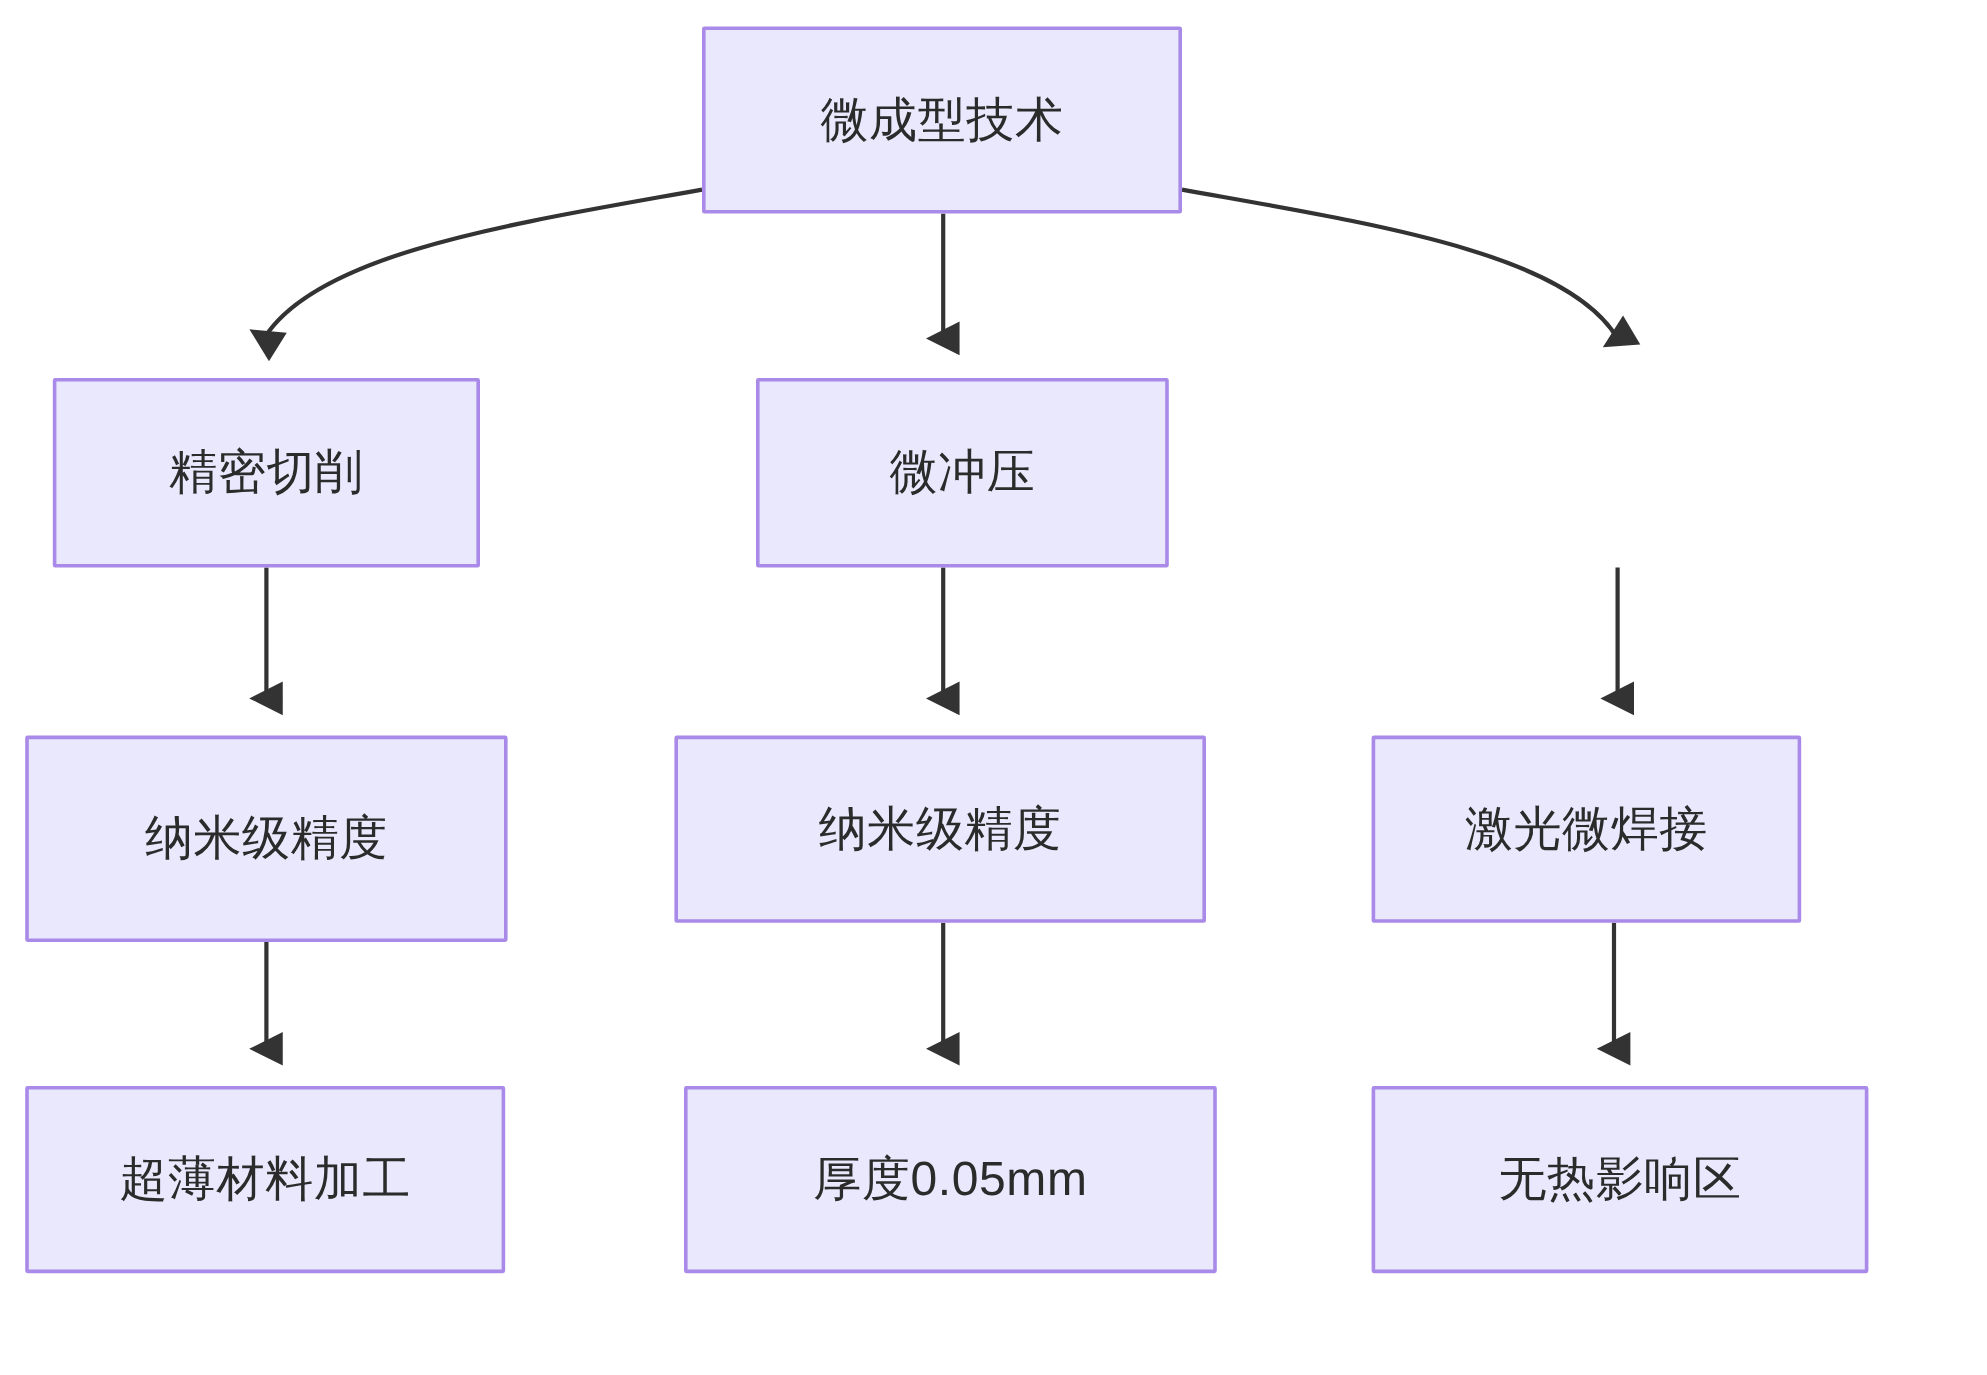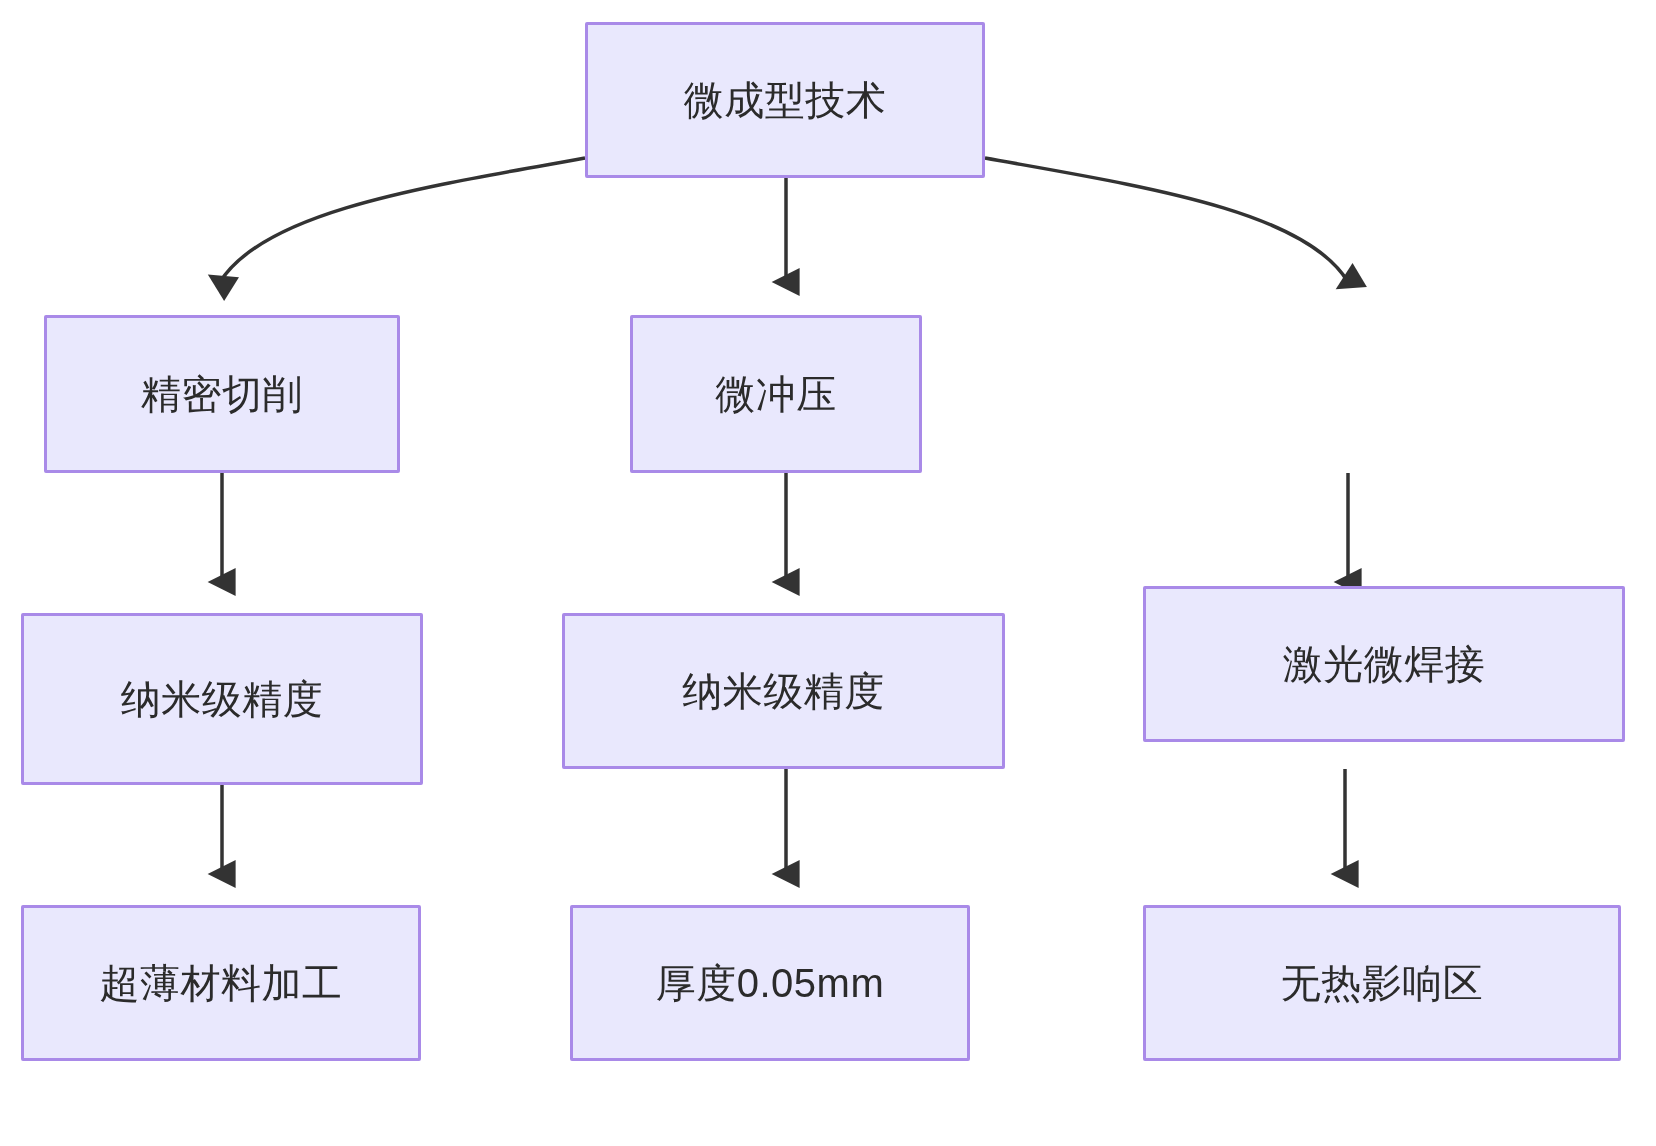--- a/index.html
+++ b/index.html
@@ -40,32 +40,32 @@
   }
   .node-label {
     display: block;
   }
 
   
   #node-root      { left: 585px;  top: 22px;   width: 400px; height: 156px; }
 
   
   #node-l1        { left: 44px;   top: 315px;  width: 356px; height: 158px; }
-  #node-m1        { left: 630px;  top: 315px;  width: 292px; height: 158px; }
+  #node-m1        { left: 630px;  top: 315px;  width: 344px; height: 158px; }
   #node-r1        { left: 1192px; top: 315px;  width: 311px; height: 158px; }
 
   
   #node-l2        { left: 21px;   top: 613px;  width: 402px; height: 172px; }
   #node-m2        { left: 562px;  top: 613px;  width: 443px; height: 156px; }
-  #node-r2        { left: 1143px; top: 586px;  width: 482px; height: 156px; }
+  #node-r2        { left: 1143px; top: 613px;  width: 358px; height: 156px; }
 
   
   #node-l3        { left: 21px;   top: 905px;  width: 400px; height: 156px; }
-  #node-m3        { left: 570px;  top: 905px;  width: 400px; height: 156px; }
-  #node-r3        { left: 1143px; top: 905px;  width: 478px; height: 156px; }
+  #node-m3        { left: 570px;  top: 905px;  width: 444px; height: 156px; }
+  #node-r3        { left: 1143px; top: 905px;  width: 414px; height: 156px; }
 </style>
 </head>
 <body>
 
 <div id="canvas">
 
   <svg id="edge-layer" viewBox="0 0 1656 1146" width="1656" height="1146" xmlns="http://www.w3.org/2000/svg">
     <defs>
       <marker id="arrowhead" markerWidth="9" markerHeight="9" refX="4.5" refY="4.5" orient="auto" markerUnits="strokeWidth">
         <path d="M 0.5 0.6 L 8.5 0.6 L 4.5 8.6 Z" fill="#333333"></path>

